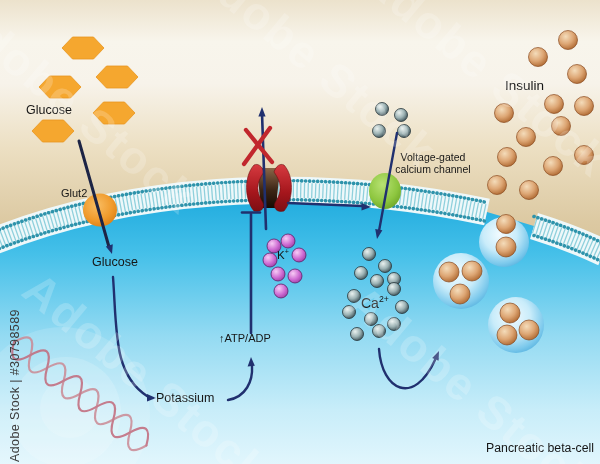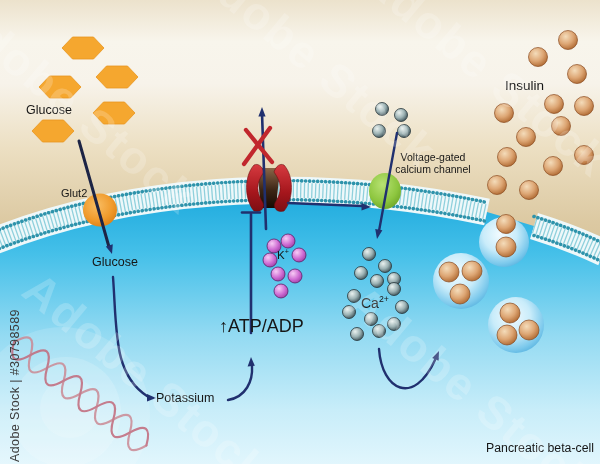--- a/index.html
+++ b/index.html
@@ -207,21 +207,21 @@
     <g stroke="#c1272d" stroke-width="4.3" stroke-linecap="round">
       <line x1="246" y1="130" x2="272" y2="162"></line>
       <line x1="270" y1="128" x2="244" y2="164"></line>
     </g>
   </svg>
 
   <div class="label" style="left:26px;top:103px;font-size:12.5px">Glucose</div>
   <div class="label" style="left:61px;top:187px;font-size:11px">Glut2</div>
   <div class="label" style="left:92px;top:255px;font-size:12.5px">Glucose</div>
   <div class="label" style="left:156px;top:391px;font-size:12.5px">Potassium</div>
-  <div class="label" style="left:219px;top:316px;font-size:18px">↑ATP/ADP</div>
+  <div class="label" style="left:219px;top:332px;font-size:11px">↑ATP/ADP</div>
 
 
   <div class="label center" style="left:394px;top:151px;width:78px;font-size:10.5px">
     <div>Voltage-gated</div>
     <div>calcium channel</div>
   </div>
 
   <div class="label" style="left:277px;top:248px;font-size:11.5px">
     <span>K</span><sup>+</sup>
   </div>

